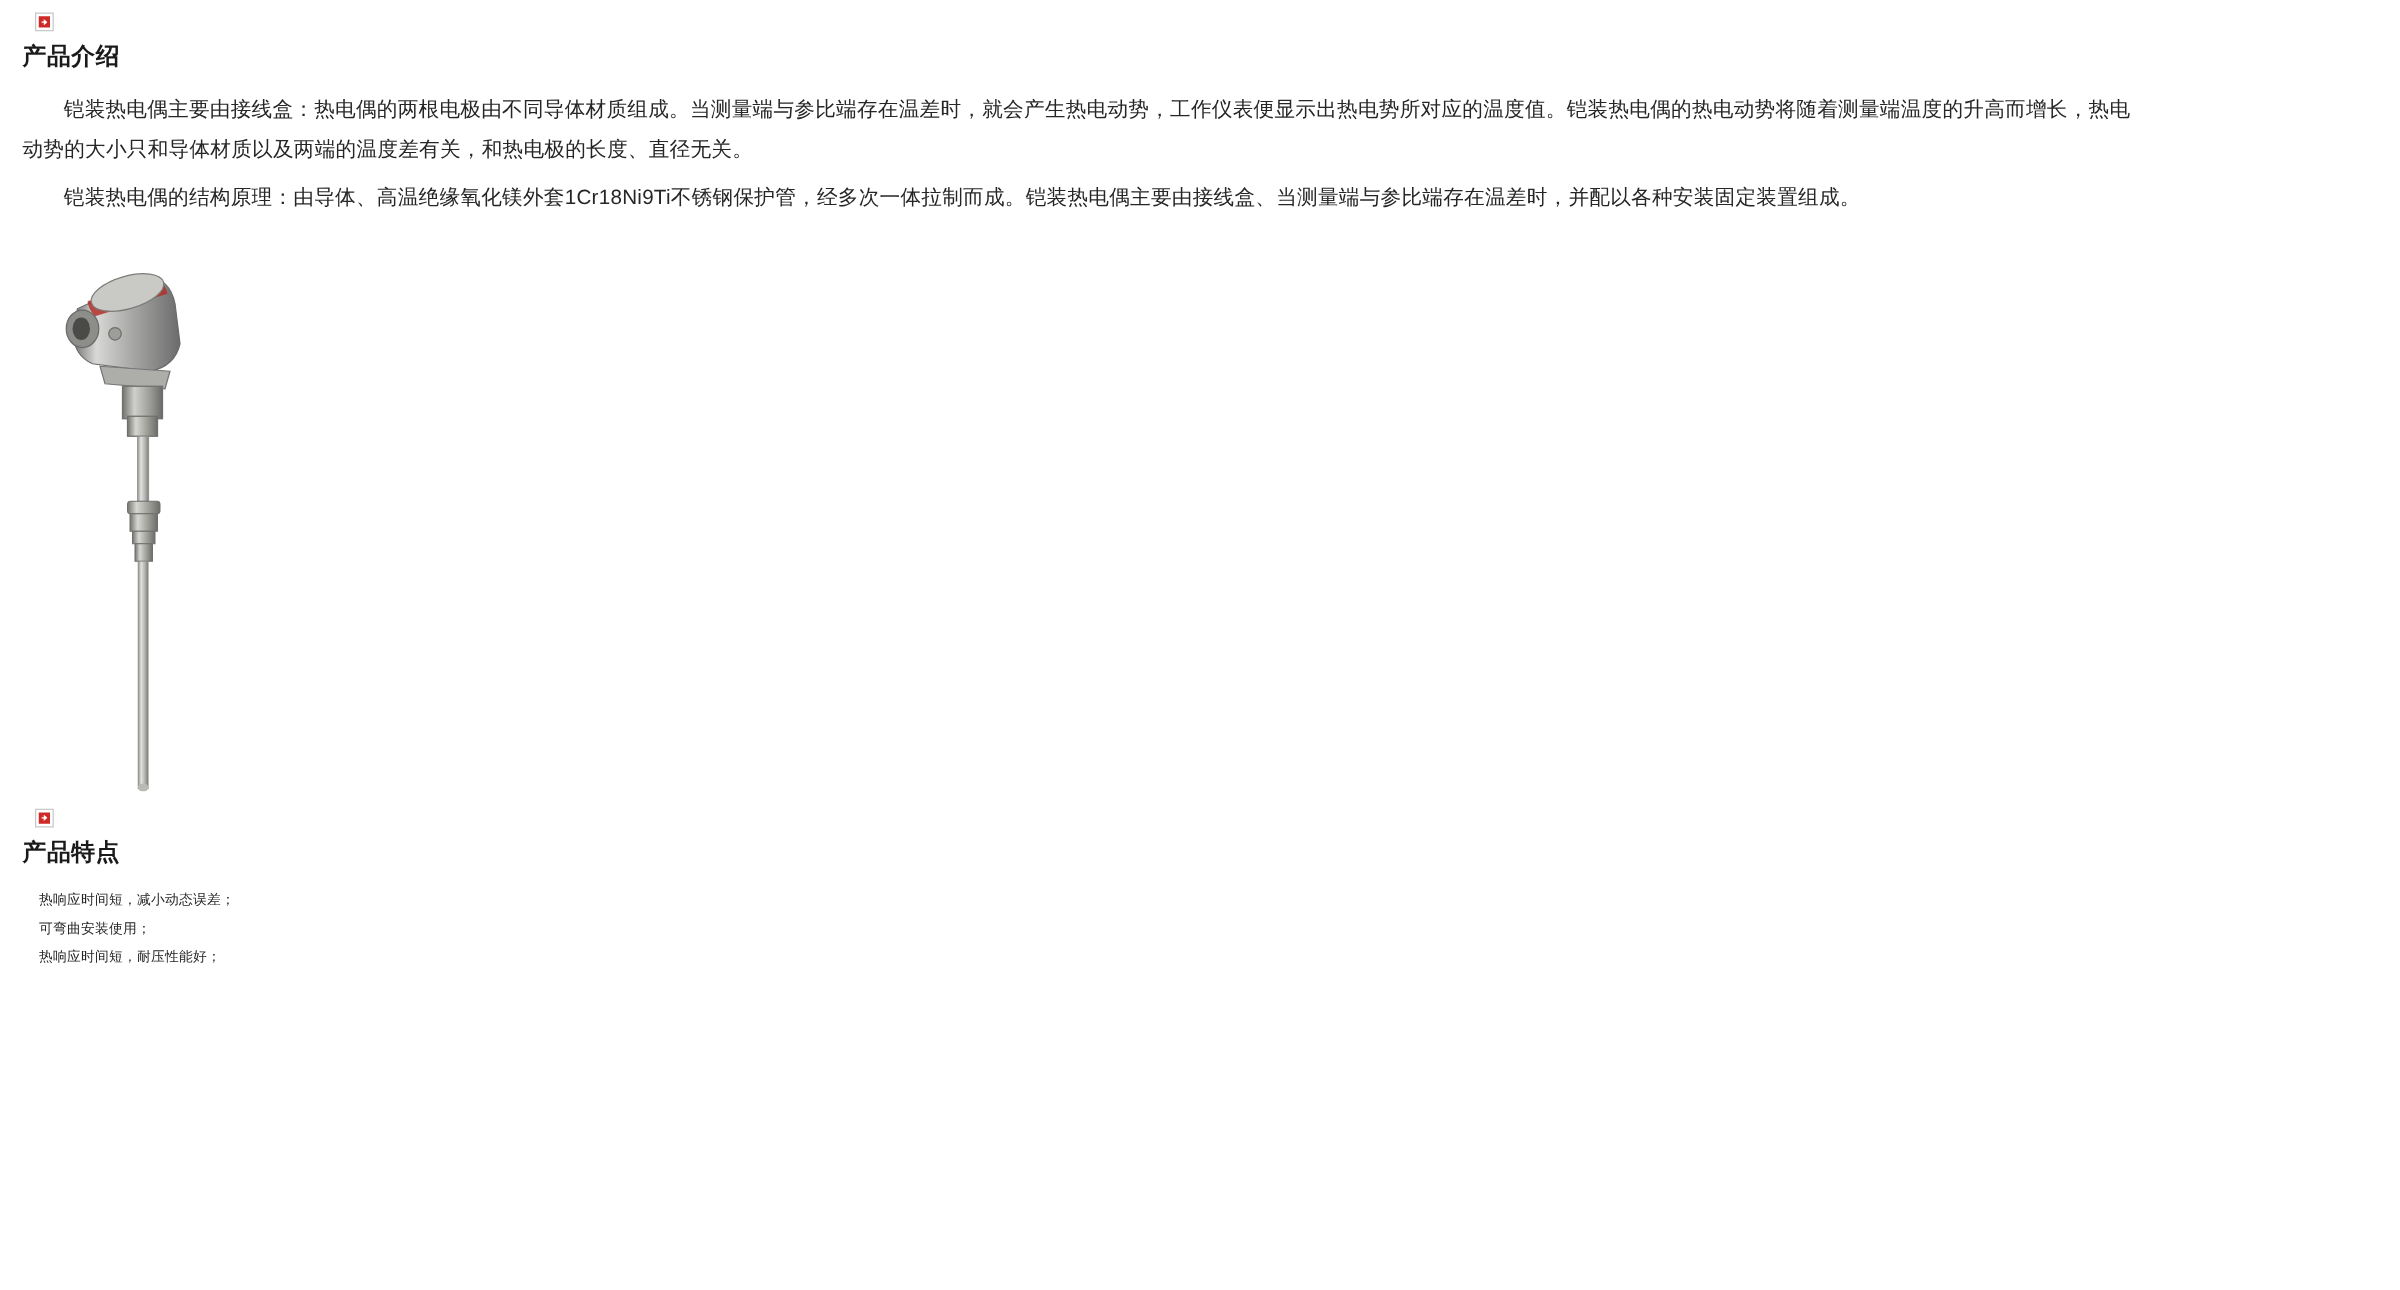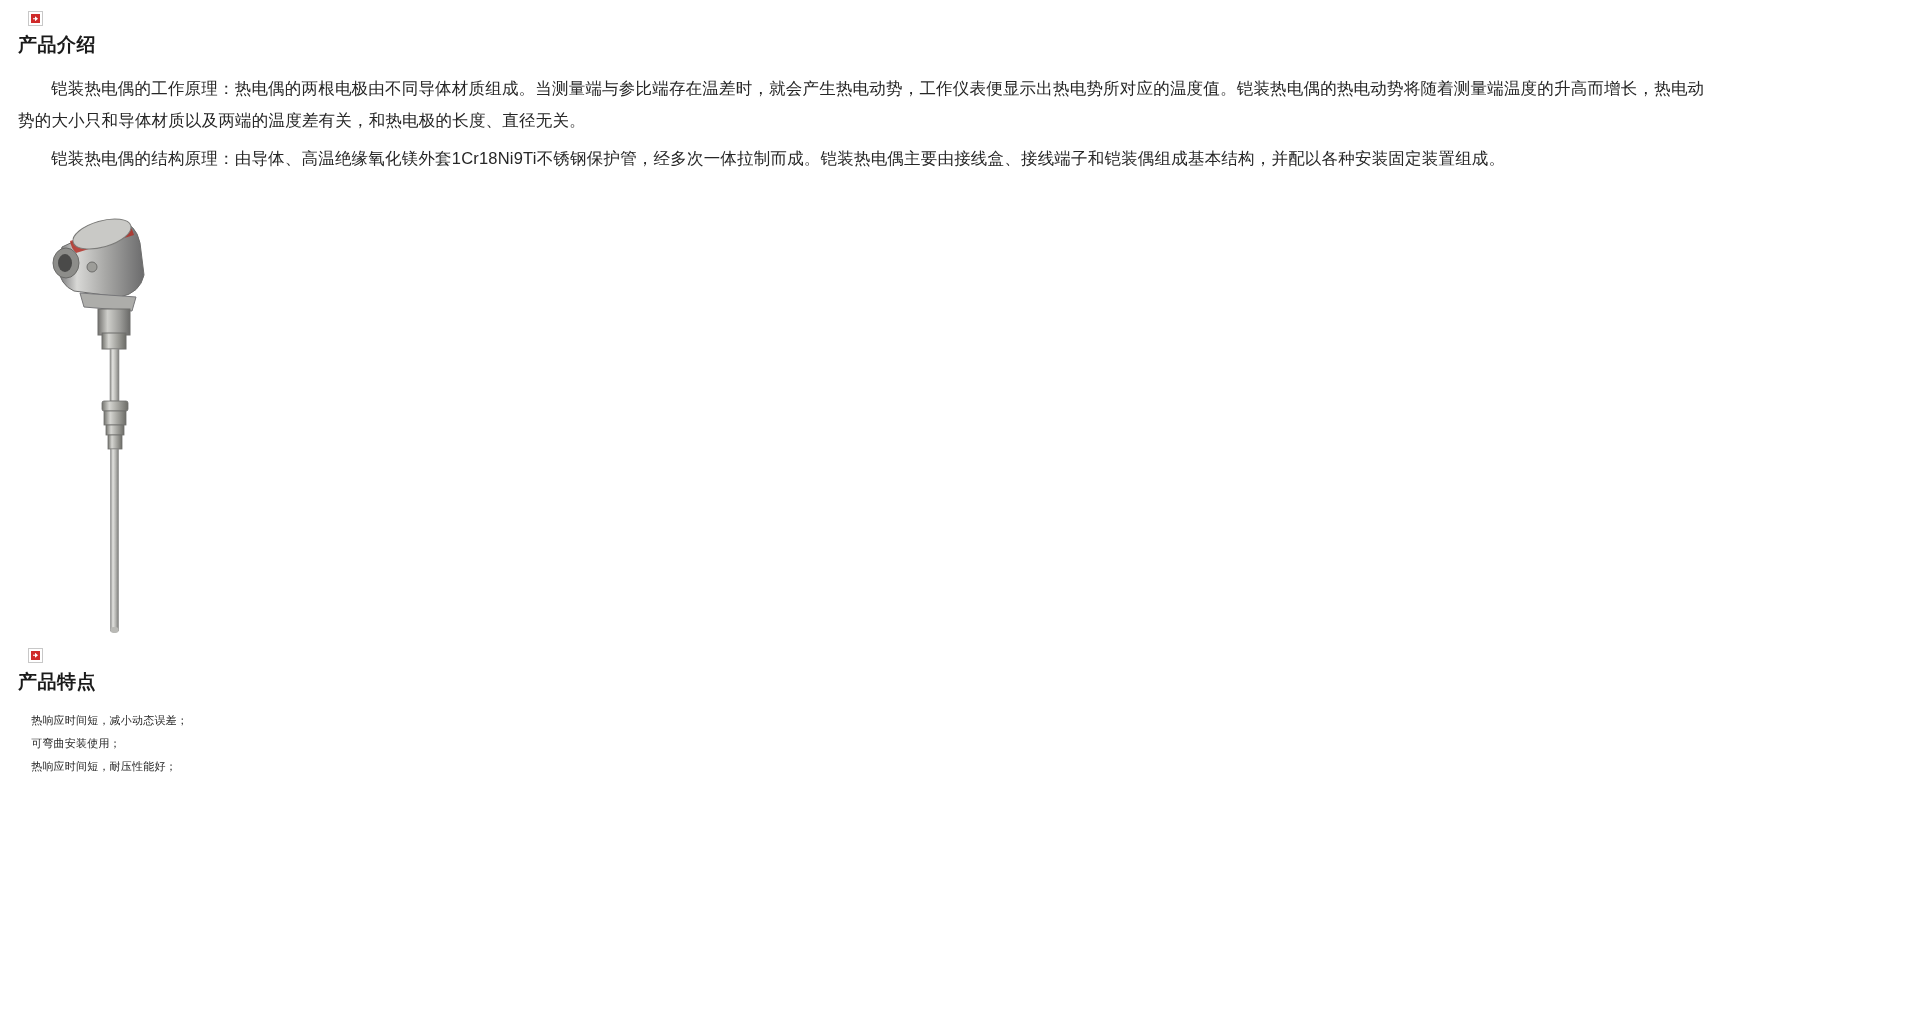--- a/index.html
+++ b/index.html
@@ -100,22 +100,22 @@
 <body>
 
 <div class="page">
   <div class="content">
 
     <div class="img-marker-row">
       <span class="broken-img"></span>
     </div>
     <h2 class="section-title">产品介绍</h2>
 
-    <p class="para">铠装热电偶的工作原理：热电偶的两根电极由不同导体材质组成。当测量端与参比端存在温差时，就会产生热电动势，工作仪表便显示出热电势所对应的温度值。铠装热电偶的热电动势将随着测量端温度的升高而增长，热电动势的大小只和导体材质以及两端的温度差有关，和热电极的长度、直径无关。</p>
-    <p class="para">铠装热电偶的结构原理：由导体、高温绝缘氧化镁外套1Cr18Ni9Ti不锈钢保护管，经多次一体拉制而成。铠装热电偶主要由接线盒、接线端子和铠装偶组成基本结构，并配以各种安装固定装置组成。</p>
+    <p class="para">铠装热电偶主要由接线盒：热电偶的两根电极由不同导体材质组成。当测量端与参比端存在温差时，就会产生热电动势，工作仪表便显示出热电势所对应的温度值。铠装热电偶的热电动势将随着测量端温度的升高而增长，热电动势的大小只和导体材质以及两端的温度差有关，和热电极的长度、直径无关。</p>
+    <p class="para">铠装热电偶的结构原理：由导体、高温绝缘氧化镁外套1Cr18Ni9Ti不锈钢保护管，经多次一体拉制而成。铠装热电偶主要由接线盒、当测量端与参比端存在温差时，并配以各种安装固定装置组成。</p>
 
     <div class="figure-wrap">
       <svg class="thermo" width="140" height="440" viewBox="0 0 140 440" xmlns="http://www.w3.org/2000/svg">
         <defs>
           <linearGradient id="headGrad" x1="0" y1="0" x2="1" y2="0">
             <stop offset="0%" stop-color="#6f6f70"></stop>
             <stop offset="22%" stop-color="#d8d8d6"></stop>
             <stop offset="55%" stop-color="#a8a8a6"></stop>
             <stop offset="100%" stop-color="#6b6b6c"></stop>
           </linearGradient>

